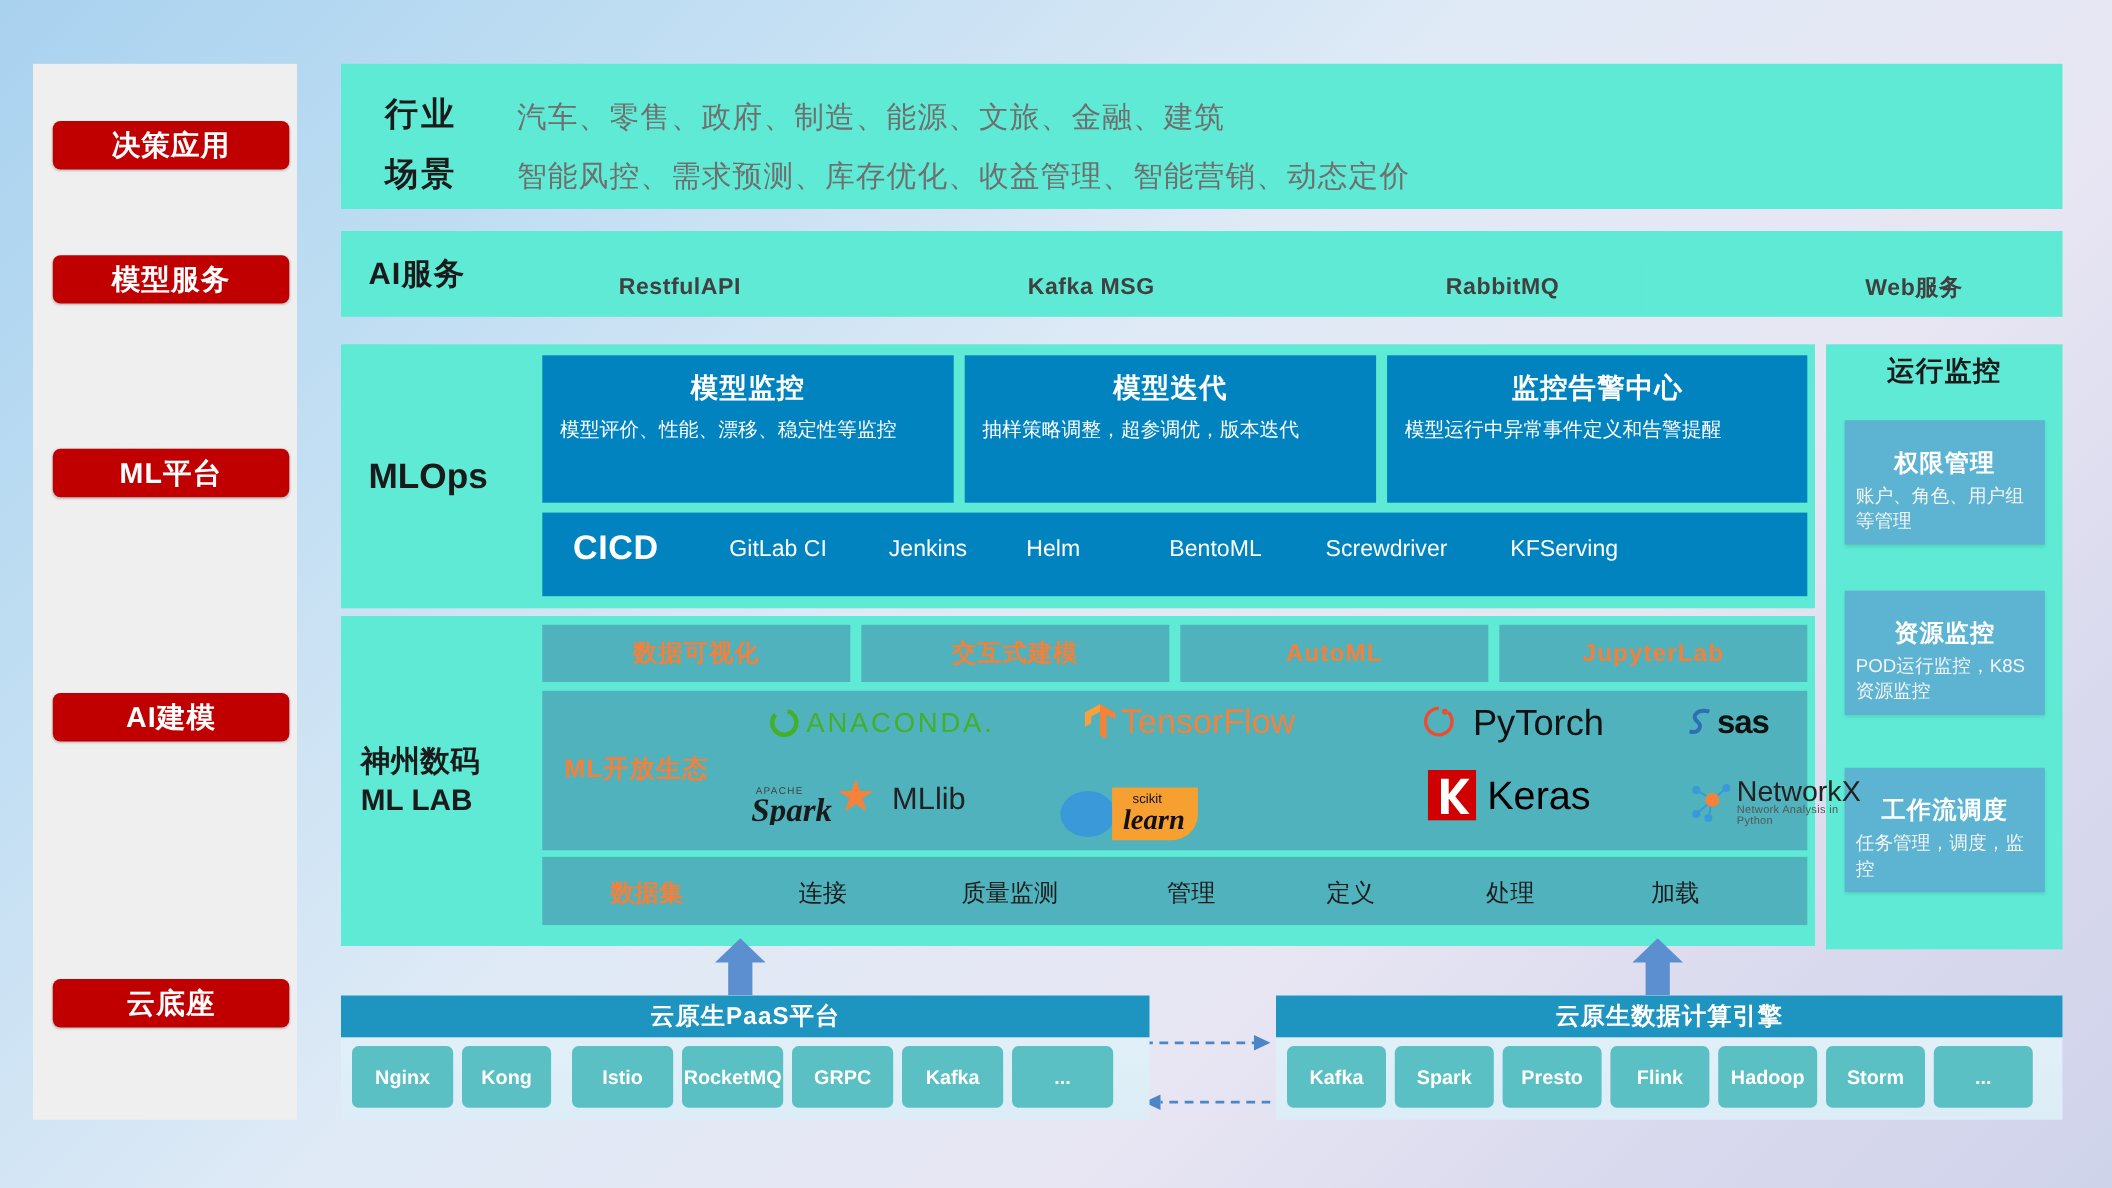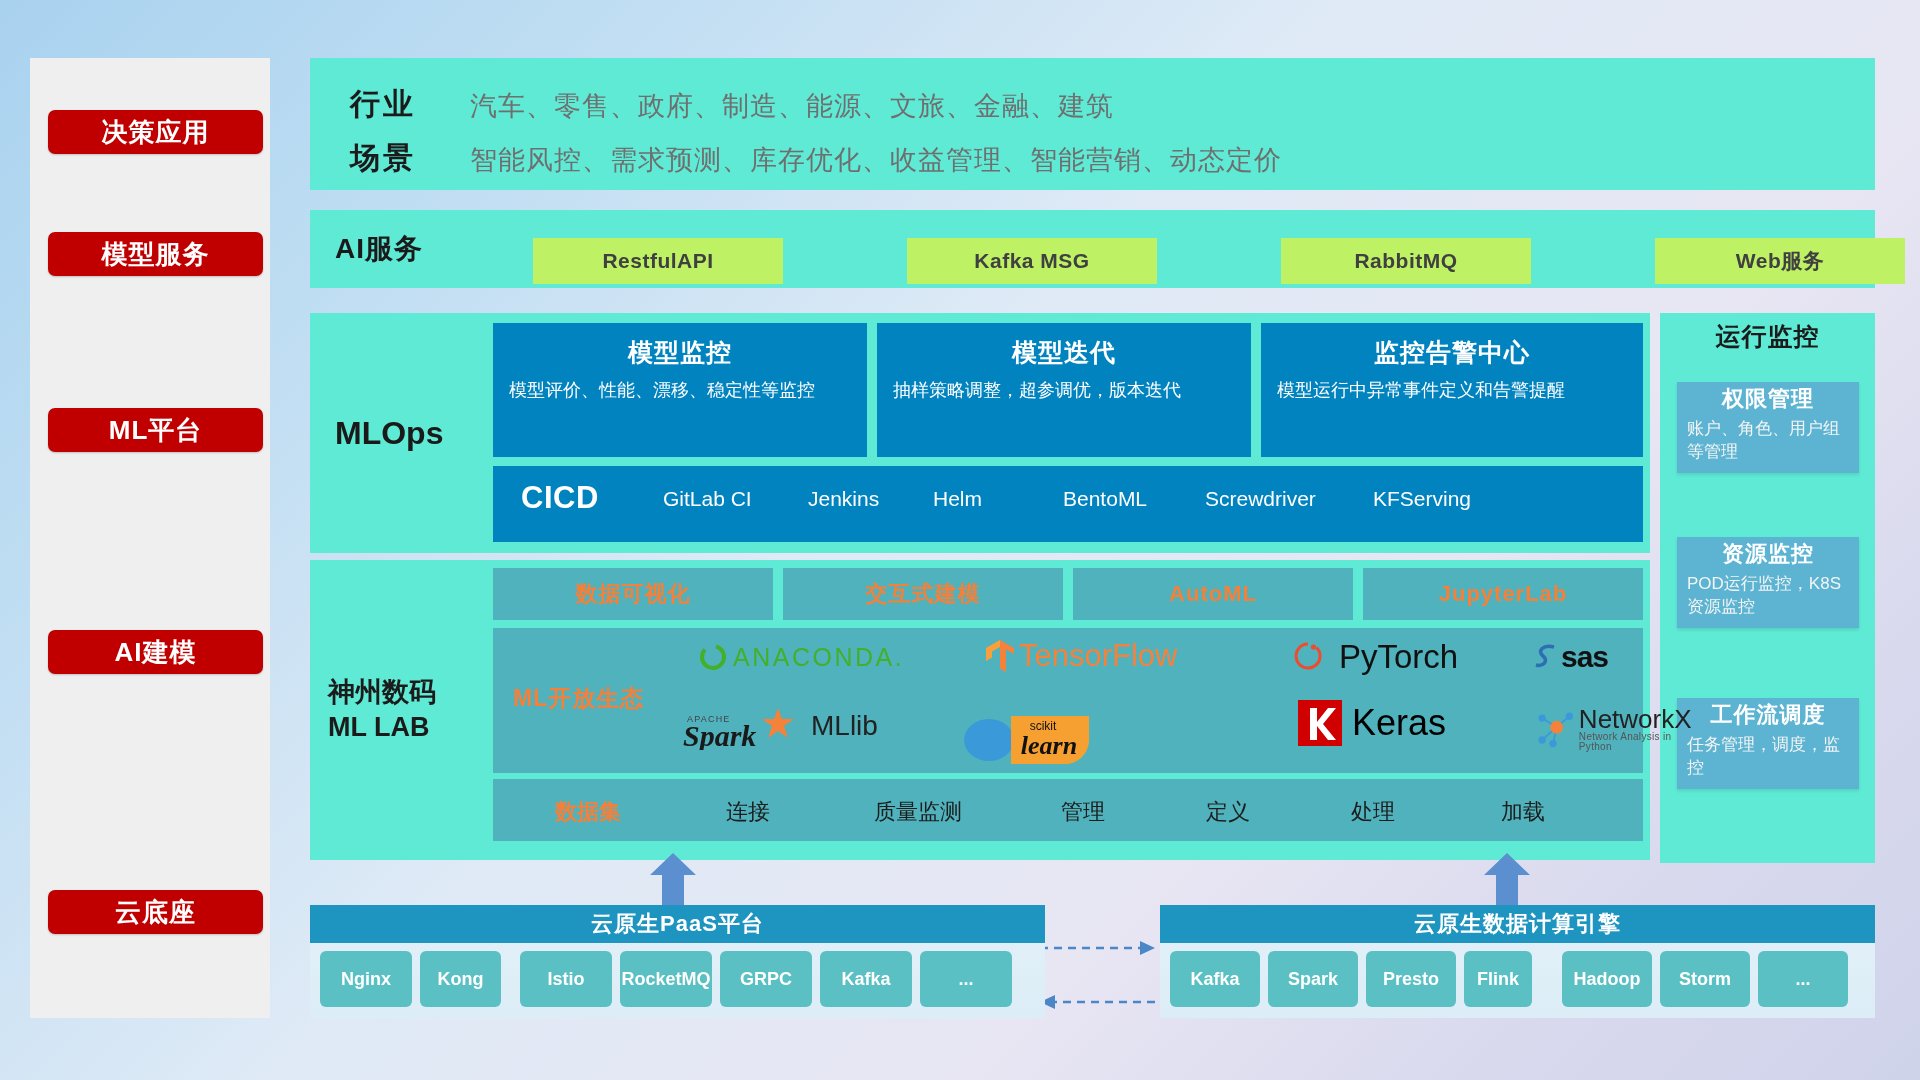--- a/index.html
+++ b/index.html
@@ -34,23 +34,23 @@
 
   
   .top-panel{left:310px;top:58px;width:1565px;height:132px;}
   .kv-key{position:absolute;left:40px;font-size:30px;font-weight:bold;color:#1b1b1b;letter-spacing:3px;}
   .kv-val{position:absolute;left:160px;font-size:27px;color:#6f6f6f;letter-spacing:1px;white-space:nowrap;}
 
   
   .ai-panel{left:310px;top:210px;width:1565px;height:78px;}
   .ai-label{left:335px;top:210px;height:78px;font-size:28px;letter-spacing:1px;}
   .ai-chip{
-    position:absolute;top:238px;height:46px;background:#bef264;
+    position:absolute;top:238px;height:46px;background:#5eead4;
     display:flex;align-items:center;justify-content:center;
-    color:#404040;font-size:21px;font-weight:bold;letter-spacing:.5px;margin-left:40px;
+    color:#404040;font-size:21px;font-weight:bold;letter-spacing:.5px;
   }
 
   
   .ml-panel{left:310px;top:313px;width:1340px;height:240px;}
   .mlops-label{left:335px;top:313px;height:240px;font-size:32px;letter-spacing:0px;}
   .mlops-card{
     position:absolute;top:323px;height:134px;background:#0083bf;color:#fff;
     padding:0;box-sizing:border-box;
   }
   .mlops-card h4{margin:0;padding:13px 0 6px 0;text-align:center;font-size:25px;font-weight:bold;letter-spacing:1px;}
@@ -69,21 +69,21 @@
   
   .mon-panel{left:1660px;top:313px;width:215px;height:550px;}
   .mon-title{
     position:absolute;left:1660px;top:320px;width:215px;text-align:center;
     font-size:25px;font-weight:bold;color:#1b1b1b;letter-spacing:1px;
   }
   .mon-card{
     position:absolute;left:1677px;width:182px;background:#5cb4d2;
     box-shadow:0 2px 3px rgba(0,0,0,.10);
   }
-  .mon-card h5{margin:0;padding:2px 0 4px 0;text-align:center;font-size:22px;font-weight:bold;color:#fff;letter-spacing:1px;}
+  .mon-card h5{margin:0;padding:24px 0 4px 0;text-align:center;font-size:22px;font-weight:bold;color:#fff;letter-spacing:1px;}
   .mon-card p{margin:0;padding:0 10px 9px 10px;font-size:17px;line-height:1.35;color:#f4f4f4;}
 
   
   .lab-panel{left:310px;top:560px;width:1340px;height:300px;}
   .lab-label{
     position:absolute;left:328px;top:560px;width:160px;height:300px;
     display:flex;flex-direction:column;align-items:flex-start;justify-content:center;
     font-size:27px;font-weight:bold;color:#1b1b1b;line-height:1.28;
   }
   .tool-chip{
@@ -355,21 +355,21 @@
     <div class="cloud-head">云原生数据计算引擎</div>
     <div class="cloud-chip" style="left:10px;width:90px">
         <span>Kafka</span>
       </div>
     <div class="cloud-chip" style="left:108px;width:90px">
         <span>Spark</span>
       </div>
     <div class="cloud-chip" style="left:206px;width:90px">
         <span>Presto</span>
       </div>
-    <div class="cloud-chip" style="left:304px;width:68px">
+    <div class="cloud-chip" style="left:304px;width:90px">
         <span>Flink</span>
       </div>
     <div class="cloud-chip" style="left:402px;width:90px">
         <span>Hadoop</span>
       </div>
     <div class="cloud-chip" style="left:500px;width:90px">
         <span>Storm</span>
       </div>
     <div class="cloud-chip" style="left:598px;width:90px">
         <span>...</span>

